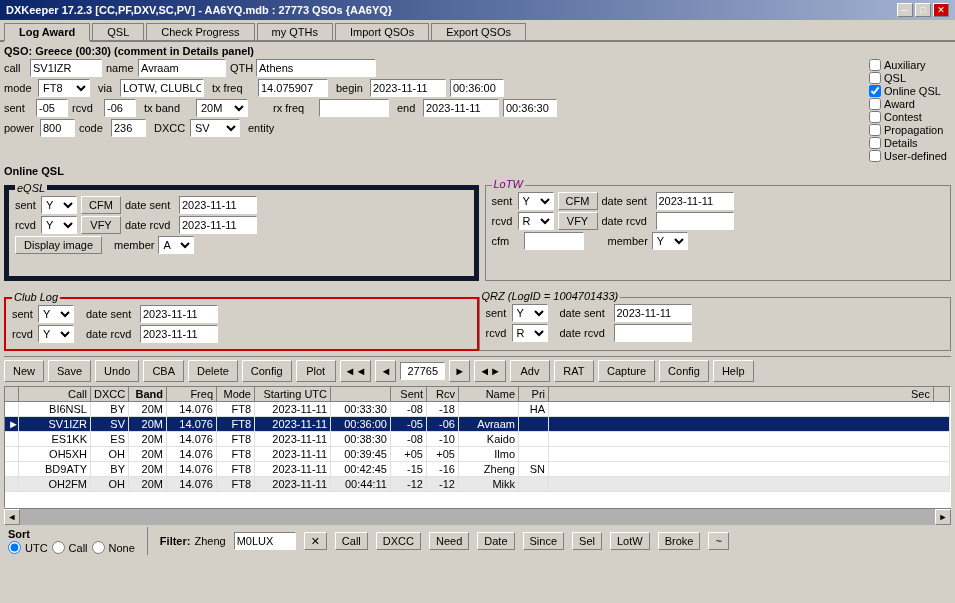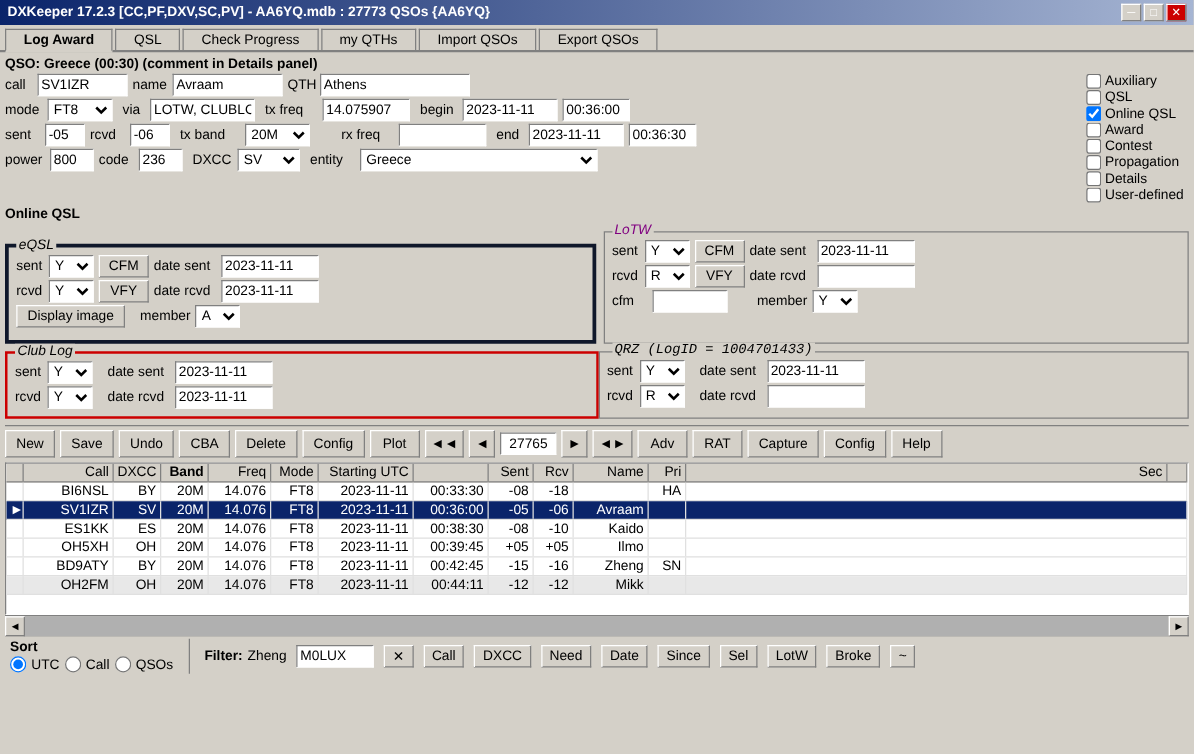--- a/index.html
+++ b/index.html
@@ -294,21 +294,20 @@
       </div>
 
       <div class="qso-row">
         <span style="width:32px;">power</span>
         <input type="text" value="800" style="width: 35px;">
         <span style="width:28px;">code</span>
         <input type="text" value="236" style="width: 35px;">
         <span style="width:32px;margin-left:4px;">DXCC</span>
         <select style="width:50px;height:18px;font-size:11px;"><option>SV</option></select>
         <span style="width:36px;margin-left:4px;">entity</span>
-        <select style="width:190px;height:18px;font-size:11px;"><option>Greece</option></select>
       </div>
     </div>
 
     <div style="width:88px; padding-left:6px; margin-top:0px;">
       <div style="display:flex;flex-direction:column;gap:1px;">
         <div class="checkbox-row">
           <input type="checkbox" style="">
           <span>Auxiliary</span>
         </div>
         <div class="checkbox-row">
@@ -342,21 +341,21 @@
       </div>
     </div>
   </div>
 
   <div style="margin-top:3px;">
     <span style="font-weight:bold;font-size:11px;">Online QSL</span>
   </div>
 
   <div style="display:flex; gap:6px; margin-top:2px;">
 
-    <div style="flex:1; position:relative; border:3px solid #0f172a; padding:6px 6px 8px 6px; margin-top:16px;">
+    <div style="flex:1; position:relative; border:5px solid #0f172a; padding:6px 6px 20px 6px; margin-top:6px;">
       <span style="position:absolute;top:-8px;left:6px;background:#d4d0c8;padding:0 2px;font-size:11px;font-style:italic;">eQSL</span>
 
       <div class="qso-row">
         <span style="width:22px;">sent</span>
         <select style="width:36px;height:18px;font-size:11px;"><option>Y</option></select>
         <button class="btn" style="height:18px;padding:0 6px;font-size:11px;">CFM</button>
         <span style="width:50px;">date sent</span>
         <input type="text" value="2023-11-11" style="width: 78px;">
       </div>
 
@@ -396,40 +395,40 @@
 
       <div class="qso-row">
         <span style="width:28px;">cfm</span>
         <input type="text" value="" style="width: 60px;">
         <span style="margin-left:20px;">member</span>
         <select style="width:36px;height:18px;font-size:11px;"><option>Y</option></select>
       </div>
     </div>
   </div>
 
-  <div style="display:flex; gap:0; margin-top:0;justify-content:space-between;">
+  <div style="display:flex; gap:0; margin-top:10px;justify-content:space-between;">
 
     <div style="flex:1; position:relative; border:2px solid #cc0000; padding:6px 6px 4px 6px; margin-top:6px;">
       <span style="position:absolute;top:-8px;left:6px;background:#d4d0c8;padding:0 2px;font-size:11px;font-style:italic;">Club Log</span>
       <div class="qso-row">
         <span style="width:22px;">sent</span>
         <select style="width:36px;height:18px;font-size:11px;"><option>Y</option></select>
         <span style="width:50px;margin-left:8px;">date sent</span>
         <input type="text" value="2023-11-11" style="width: 78px;">
       </div>
       <div class="qso-row">
         <span style="width:22px;">rcvd</span>
         <select style="width:36px;height:18px;font-size:11px;"><option>Y</option></select>
         <span style="width:50px;margin-left:8px;">date rcvd</span>
         <input type="text" value="2023-11-11" style="width: 78px;">
       </div>
     </div>
 
     <div style="flex:1; position:relative; border:1px solid #808080; padding:6px 6px 4px 6px; margin-top:6px;">
-      <span style="position:absolute;top:-8px;left:10px;background:#d4d0c8;padding:0 2px;font-size:11px;font-style:italic;font-family:Liberation Mono, monospace;">QRZ (LogID = 1004701433)</span>
+      <span style="position:absolute;top:-8px;left:0;background:#d4d0c8;padding:0 2px;font-size:11px;font-style:italic;">QRZ (LogID = 1004701433)</span>
       <div class="qso-row">
         <span style="width:22px;">sent</span>
         <select style="width:36px;height:18px;font-size:11px;"><option>Y</option></select>
         <span style="width:50px;margin-left:8px;">date sent</span>
         <input type="text" value="2023-11-11" style="width: 78px;">
       </div>
       <div class="qso-row">
         <span style="width:22px;">rcvd</span>
         <select style="width:36px;height:18px;font-size:11px;"><option>R</option></select>
         <span style="width:50px;margin-left:8px;">date rcvd</span>
@@ -586,21 +585,21 @@
 
   <div class="sort-filter-bar">
     <div class="sort-group">
       <span class="sort-label">Sort</span>
       <div class="radio-row">
         <input type="radio" name="sort" checked="" style="">
         <span>UTC</span>
         <input type="radio" name="sort" style="">
         <span>Call</span>
         <input type="radio" name="sort" style="">
-        <span>QSOs</span>
+        <span>None</span>
       </div>
     </div>
     <div style="width:1px;background:#808080;height:28px;margin:0 4px;"></div>
     <div class="filter-group">
       <span class="filter-label">Filter:</span>
       <span>Zheng</span>
     </div>
     <input type="text" class="filter-input" value="M0LUX" style="width: 62px;">
     <button class="filter-btn">✕</button>
     <button class="filter-btn">Call</button>

